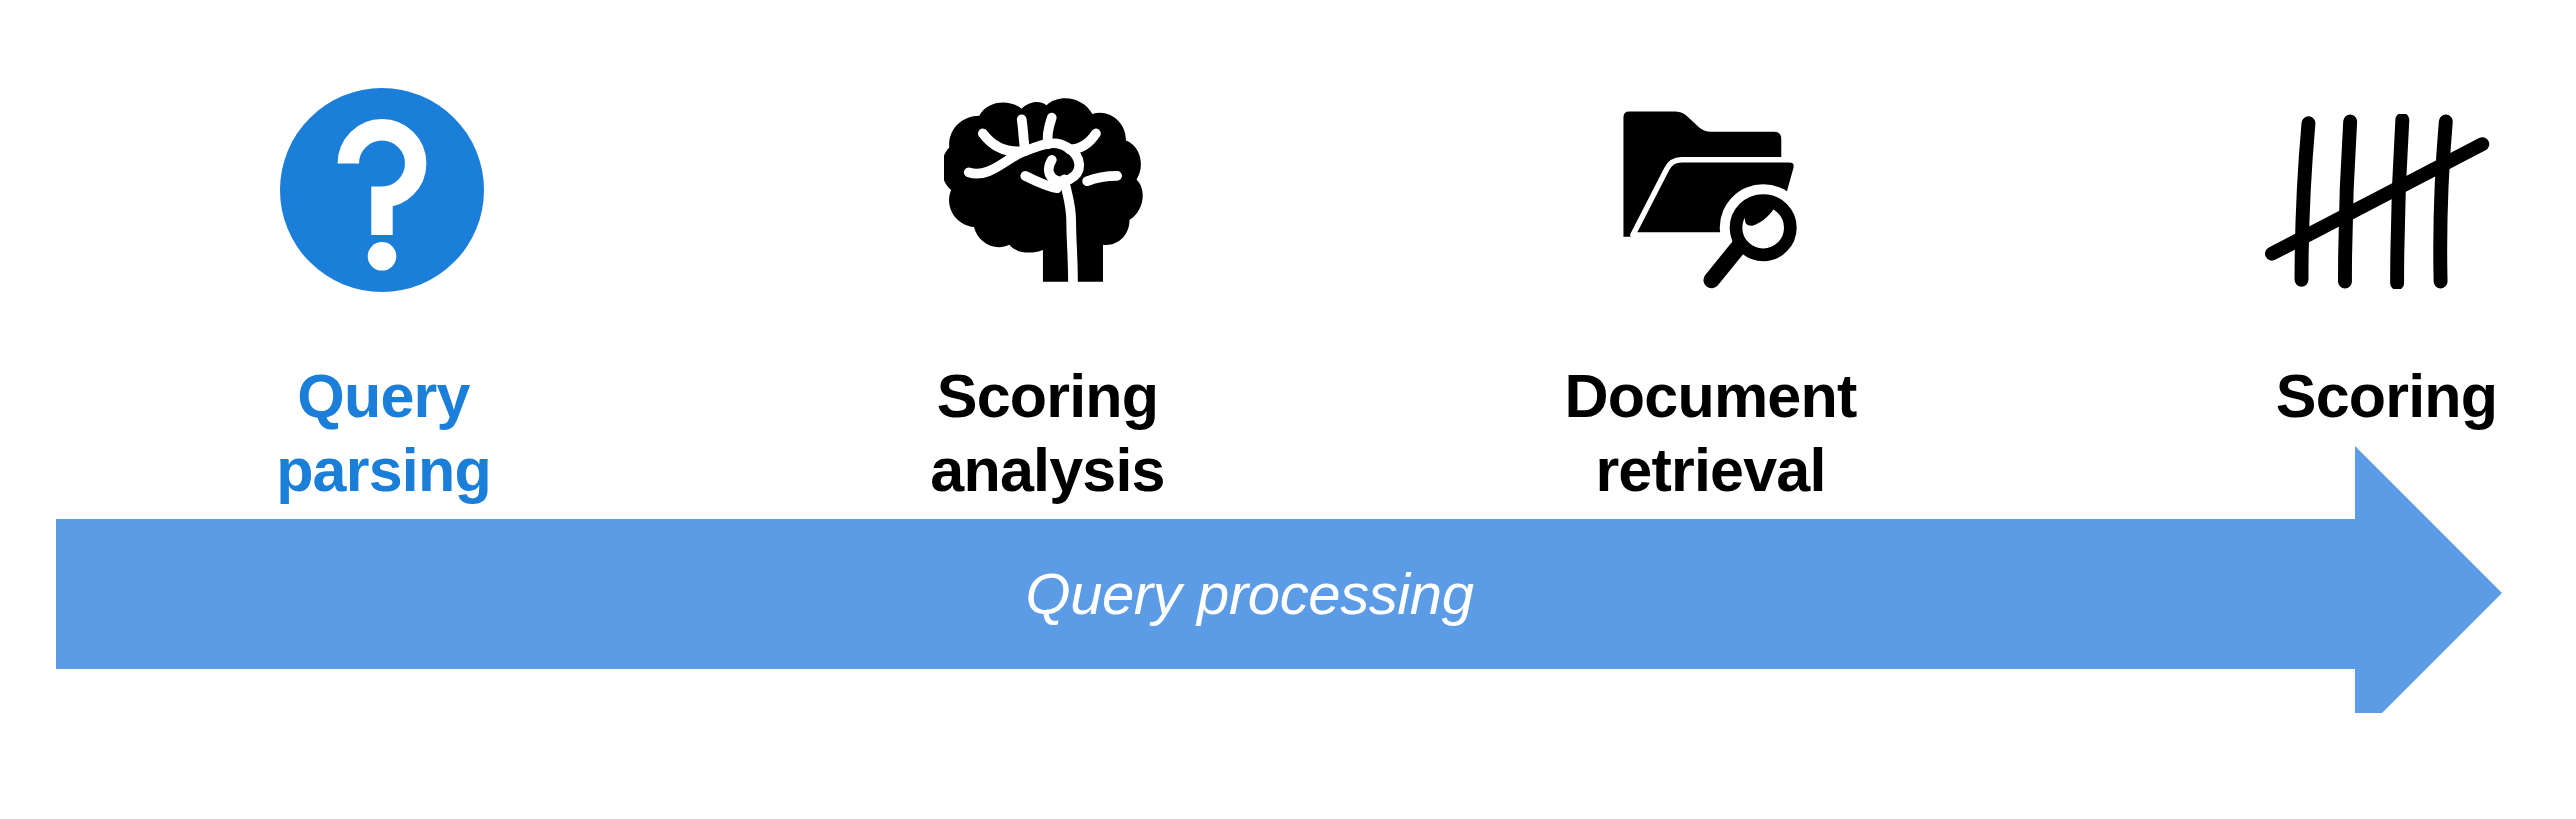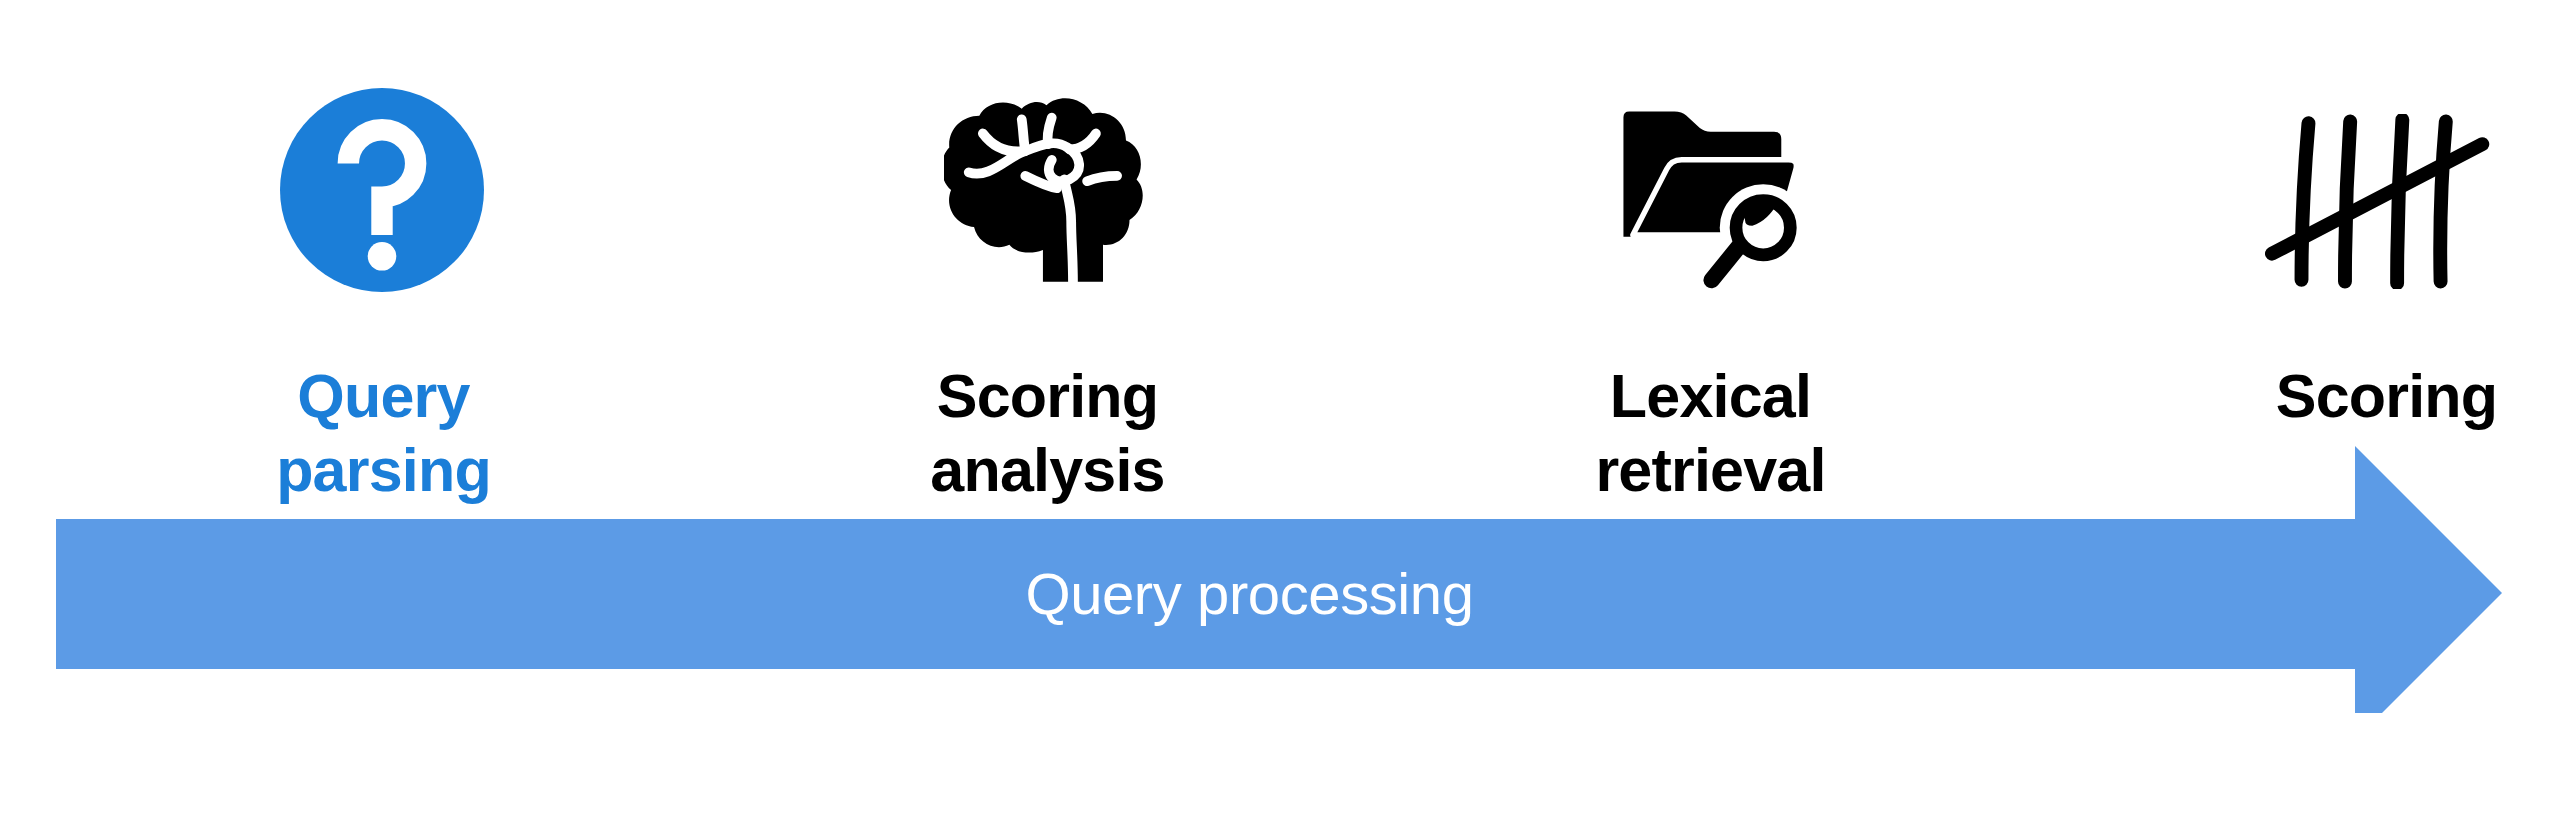--- a/index.html
+++ b/index.html
@@ -27,21 +27,21 @@
     background:var(--arrow-blue);
   }
   .arrow-head{
     position:absolute;left:2355px;top:446px;width:0;height:0;
     border-top:147px solid transparent;border-bottom:147px solid transparent;
     border-left:147px solid var(--arrow-blue);
   }
   .arrow-label{
     position:absolute;left:0;top:548px;width:2499px;
     font-size:58px;line-height:92px;font-weight:400;letter-spacing:-0.4px;
-    text-align:center;color:var(--text-light);
+    text-align:center;color:var(--text-light);font-style:italic;
   }
   .blk{fill:var(--icon-black);}
   .accent{fill:var(--accent-blue);}
   .wht-stroke{stroke:#FFFFFF;fill:none;}
 </style>
 </head>
 <body>
 
 <div id="canvas">
 
@@ -97,21 +97,21 @@
       <path d="M 79 3 Q 76 50 76 97"></path>
       <path d="M 104 4 Q 100 50 101 96"></path>
       <path d="M 4 80 L 125 17"></path>
     </g>
   </svg>
 
   <div class="step-label highlighted" style="left:92px">Query
 parsing</div>
   <div class="step-label" style="left:756px">Scoring
 analysis</div>
-  <div class="step-label" style="left:1419px">Lexical
+  <div class="step-label" style="left:1419px">Document
 retrieval</div>
   <div class="step-label" style="left:2095px">Scoring</div>
 
   <div class="arrow-body"></div>
   <div class="arrow-head"></div>
   <div class="arrow-label">Query processing</div>
 
 </div>
 
 

